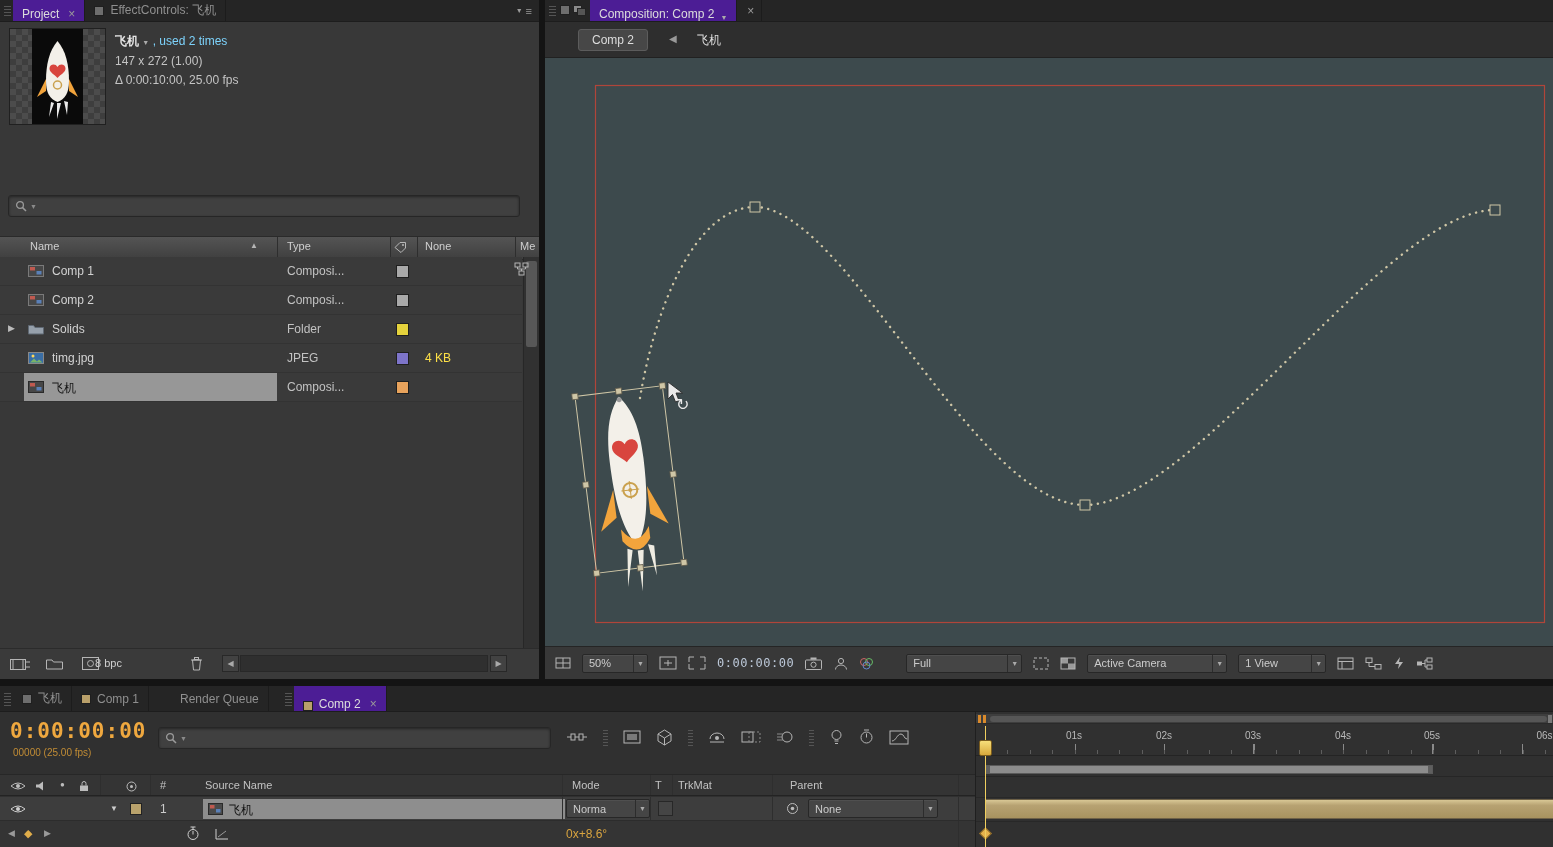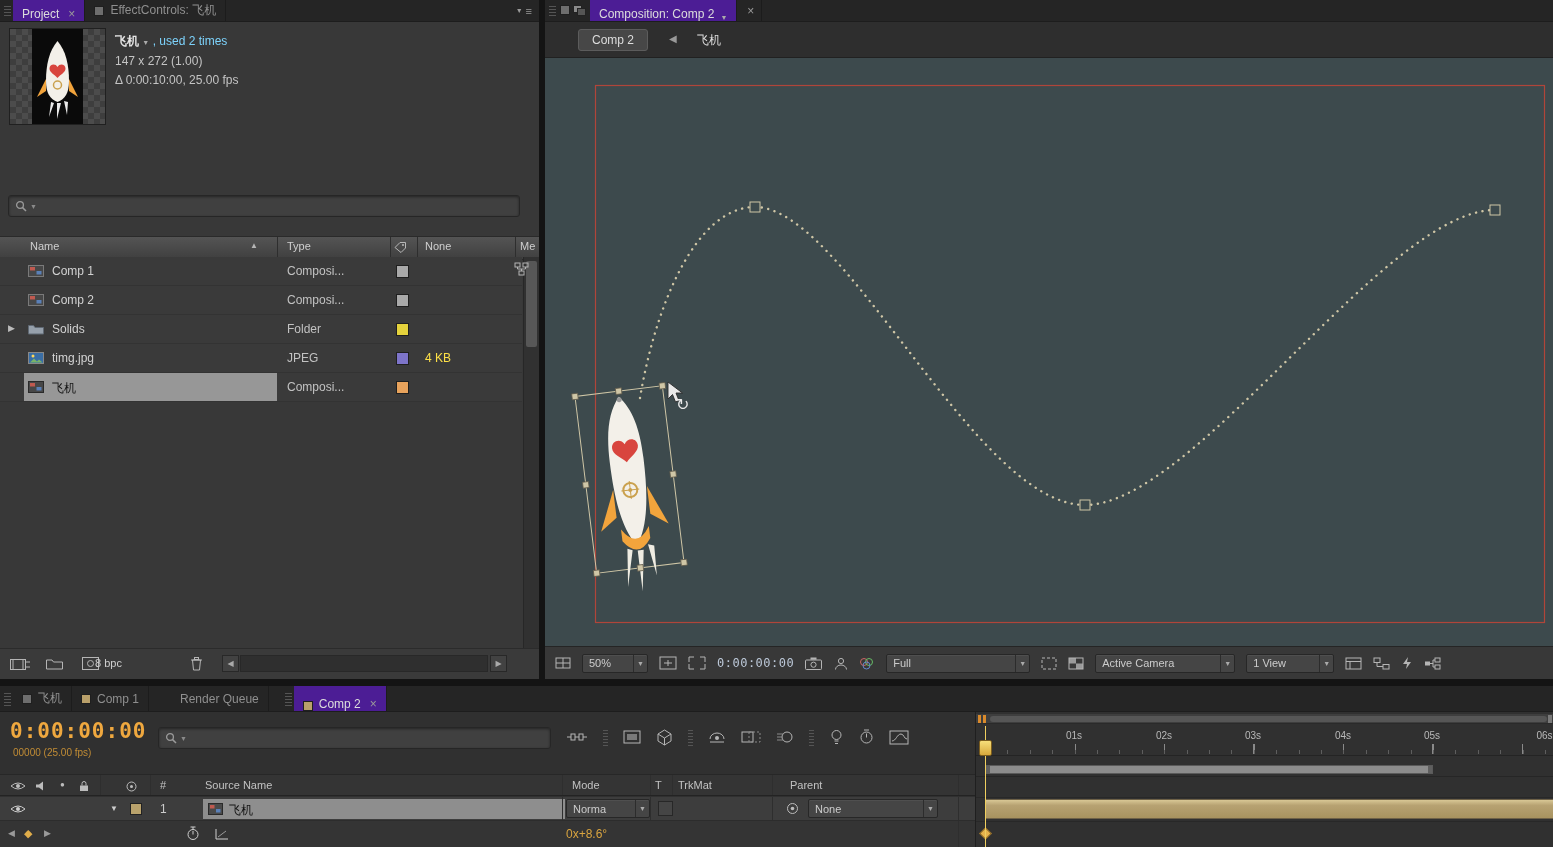--- a/index.html
+++ b/index.html
@@ -312,21 +312,21 @@
       </svg>
     <svg width="14" height="13">
         <circle cx="7" cy="4" r="2.6" fill="none" stroke="#b5b5b5"></circle>
         <path d="M1.5,12.5 a5.5,4.5 0 0 1 11,0" fill="none" stroke="#b5b5b5"></path>
       </svg>
     <svg width="16" height="13">
         <circle cx="5" cy="5" r="3.5" fill="none" stroke="#c66"></circle>
         <circle cx="10" cy="5" r="3.5" fill="none" stroke="#6b6"></circle>
         <circle cx="7.5" cy="8.5" r="3.5" fill="none" stroke="#68c"></circle>
       </svg>
-    <div class="dd" style="width:144px;">
+    <div class="dd" style="width:116px;margin-left:20px;">
       <span class="lbl">Full</span>
       <span class="arr">▼</span>
     </div>
     <svg width="16" height="13">
         <rect x="1" y="1" width="14" height="11" fill="none" stroke="#b5b5b5" stroke-dasharray="3 2"></rect>
       </svg>
     <svg width="16" height="13">
         <rect x="1" y="1" width="7" height="5.5" fill="#9a9a9a"></rect>
         <rect x="8" y="6.5" width="7" height="5.5" fill="#9a9a9a"></rect>
         <rect x="1" y="1" width="14" height="11" fill="none" stroke="#b5b5b5"></rect>

